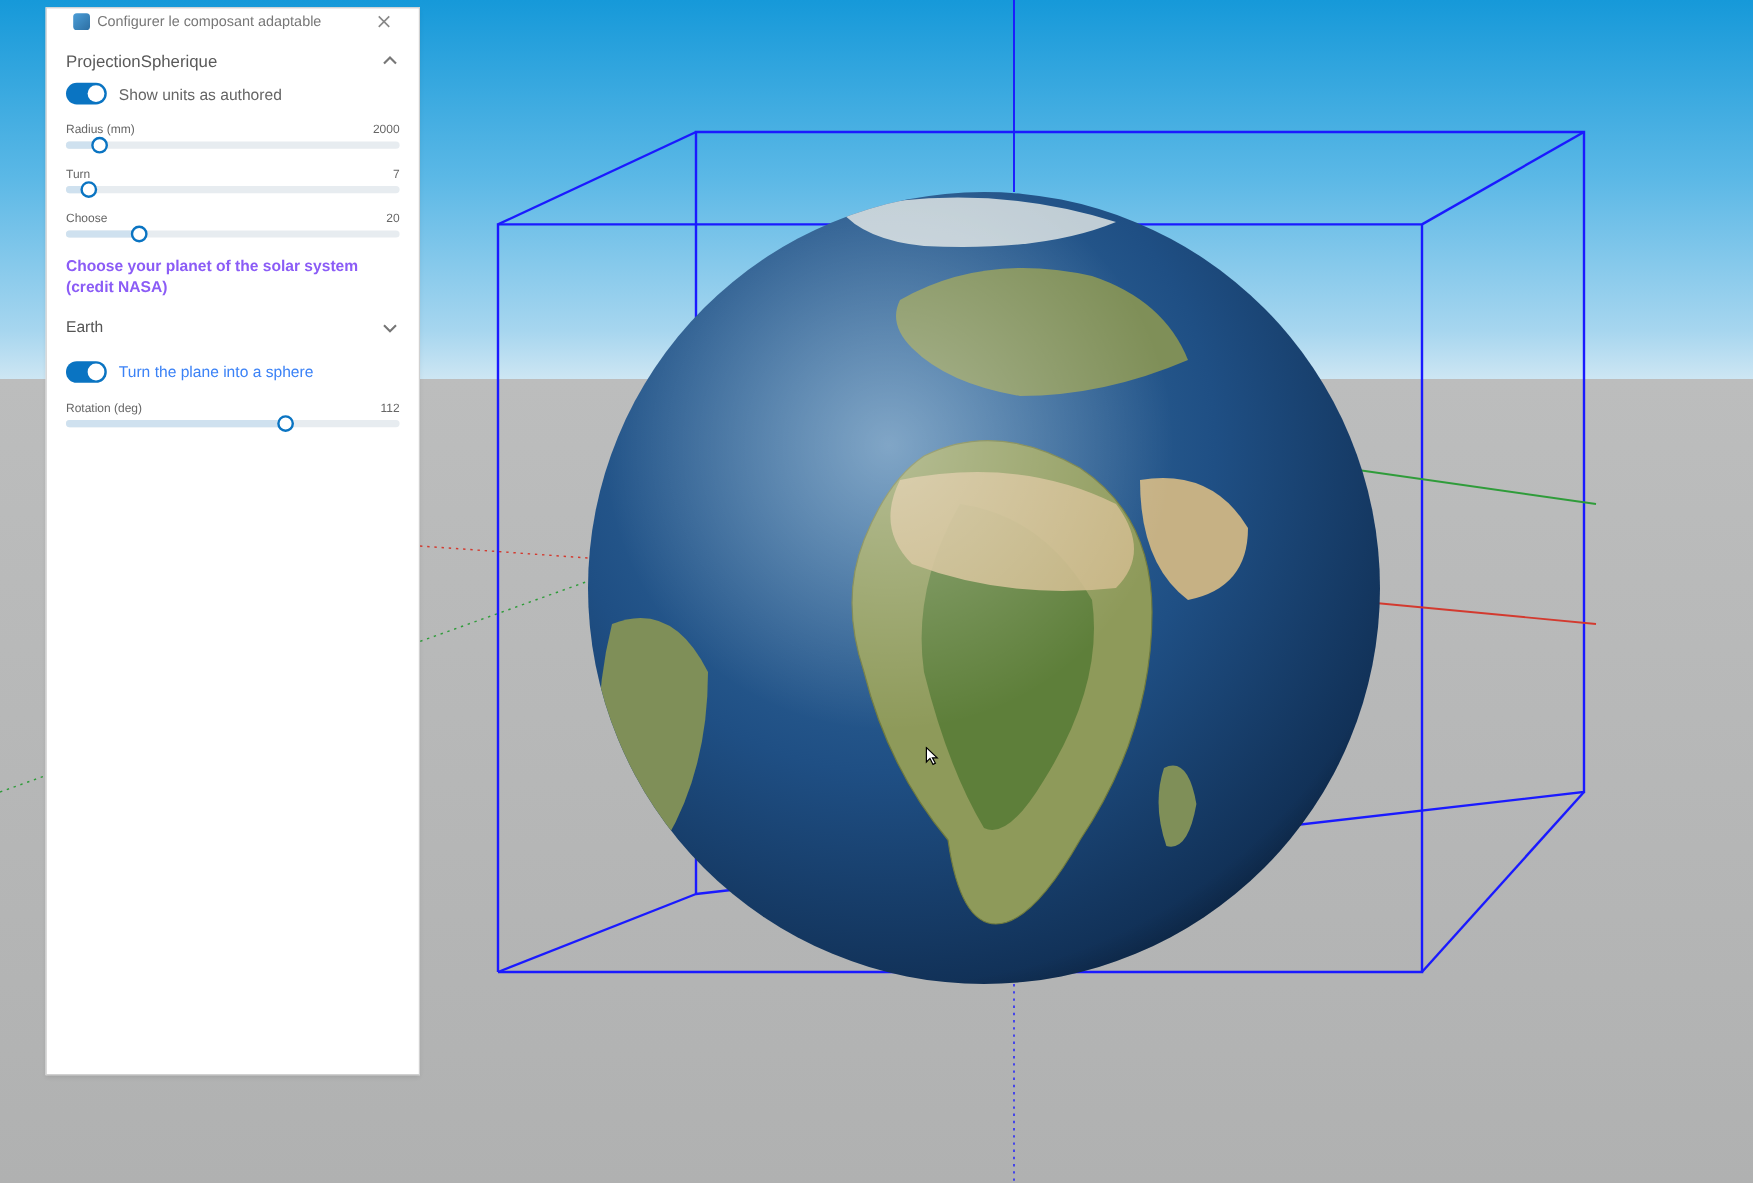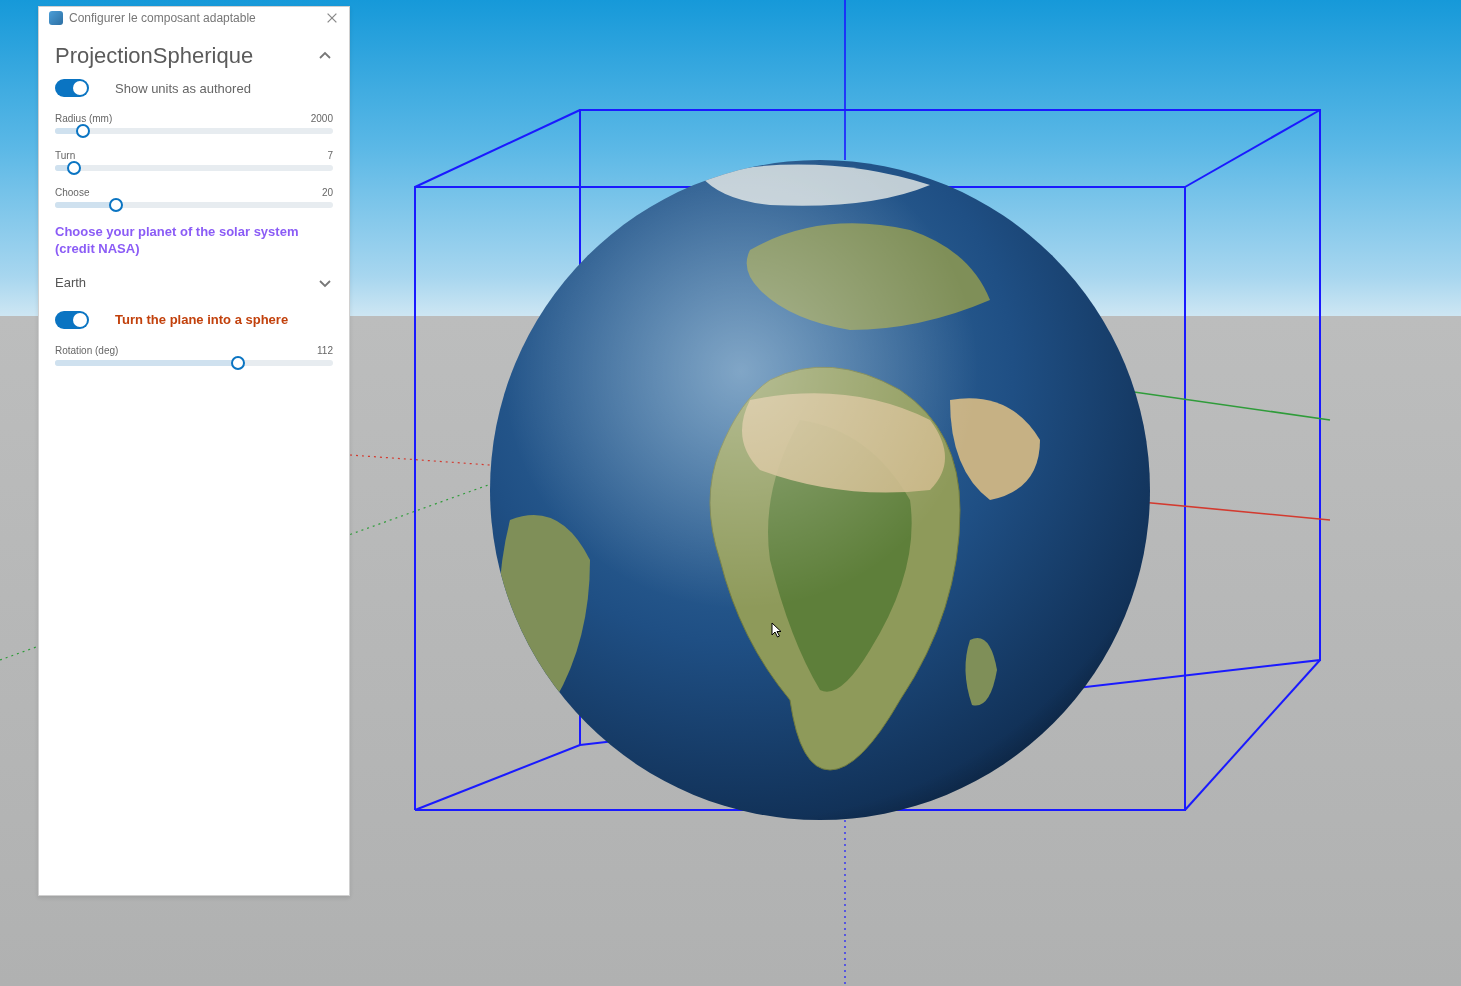--- a/index.html
+++ b/index.html
@@ -18,42 +18,42 @@
   #panel {
     position: absolute; top: 6px; left: 38px;
     width: 312px; height: 890px;
     background: #fff; border: 1px solid #d0d0d0;
     box-shadow: 0 2px 4px rgba(0,0,0,0.1);
     display: flex; flex-direction: column;
     font-size: 13px; color: #555;
   }
   .panel-titlebar {
     display:flex; align-items:center; gap:6px;
-    padding: 2px 10px; height:22px;
+    padding: 2px 22px; height:22px;
     color:#777; font-size:12px;
     border-bottom: 0;
   }
   .panel-titlebar .spacer { flex:1; }
   .app-icon {
     width:14px; height:14px; border-radius:3px;
     background: linear-gradient(135deg,#4b9ed8,#2d6fa3);
     display:inline-block;
   }
   .close-x { width:14px; height:14px; stroke:#888; cursor:pointer; }
 
   .section-header {
     display:flex; align-items:center; justify-content:space-between;
     padding: 14px 16px 10px 16px;
-    font-size: 22px; color:#5a5a5a;
+    font-size: 14px; color:#5a5a5a;
   }
   .chev { width:16px; height:16px; stroke:#777; }
 
   .panel-body { padding: 0 16px; display:flex; flex-direction:column; gap:16px; }
 
-  .row-toggle { display:flex; align-items:center; gap:26px; color:#666; font-size:13px; }
+  .row-toggle { display:flex; align-items:center; gap:10px; color:#666; font-size:13px; }
 
   .toggle {
     position:relative; width:34px; height:18px; border-radius:9px;
     background:#0a74c2; cursor:pointer; flex:none;
   }
   .toggle::after {
     content:""; position:absolute; top:2px; left:18px;
     width:14px; height:14px; border-radius:50%; background:#fff;
   }
 
@@ -73,21 +73,21 @@
     background:#fff; border:2px solid #0a74c2;
   }
 
   .bold-label { font-weight:600; color:#8b5cf6; line-height:1.3; }
 
   .dropdown {
     display:flex; justify-content:space-between; align-items:center;
     padding: 4px 0; color:#555; cursor:pointer;margin-top:13px;
   }
 
-  .subtle { color:#c2410c;font-weight:bold; }
+  .subtle { color:#3b82f6; }
   .panel-body > * { min-width:0; }
 
   
   .scene-cursor { position:absolute; width:16px; height:16px; }
 </style>
 </head>
 <body>
 
 <div id="viewport">
   <svg id="scene-svg" viewBox="0 0 1461 986" preserveAspectRatio="none">

